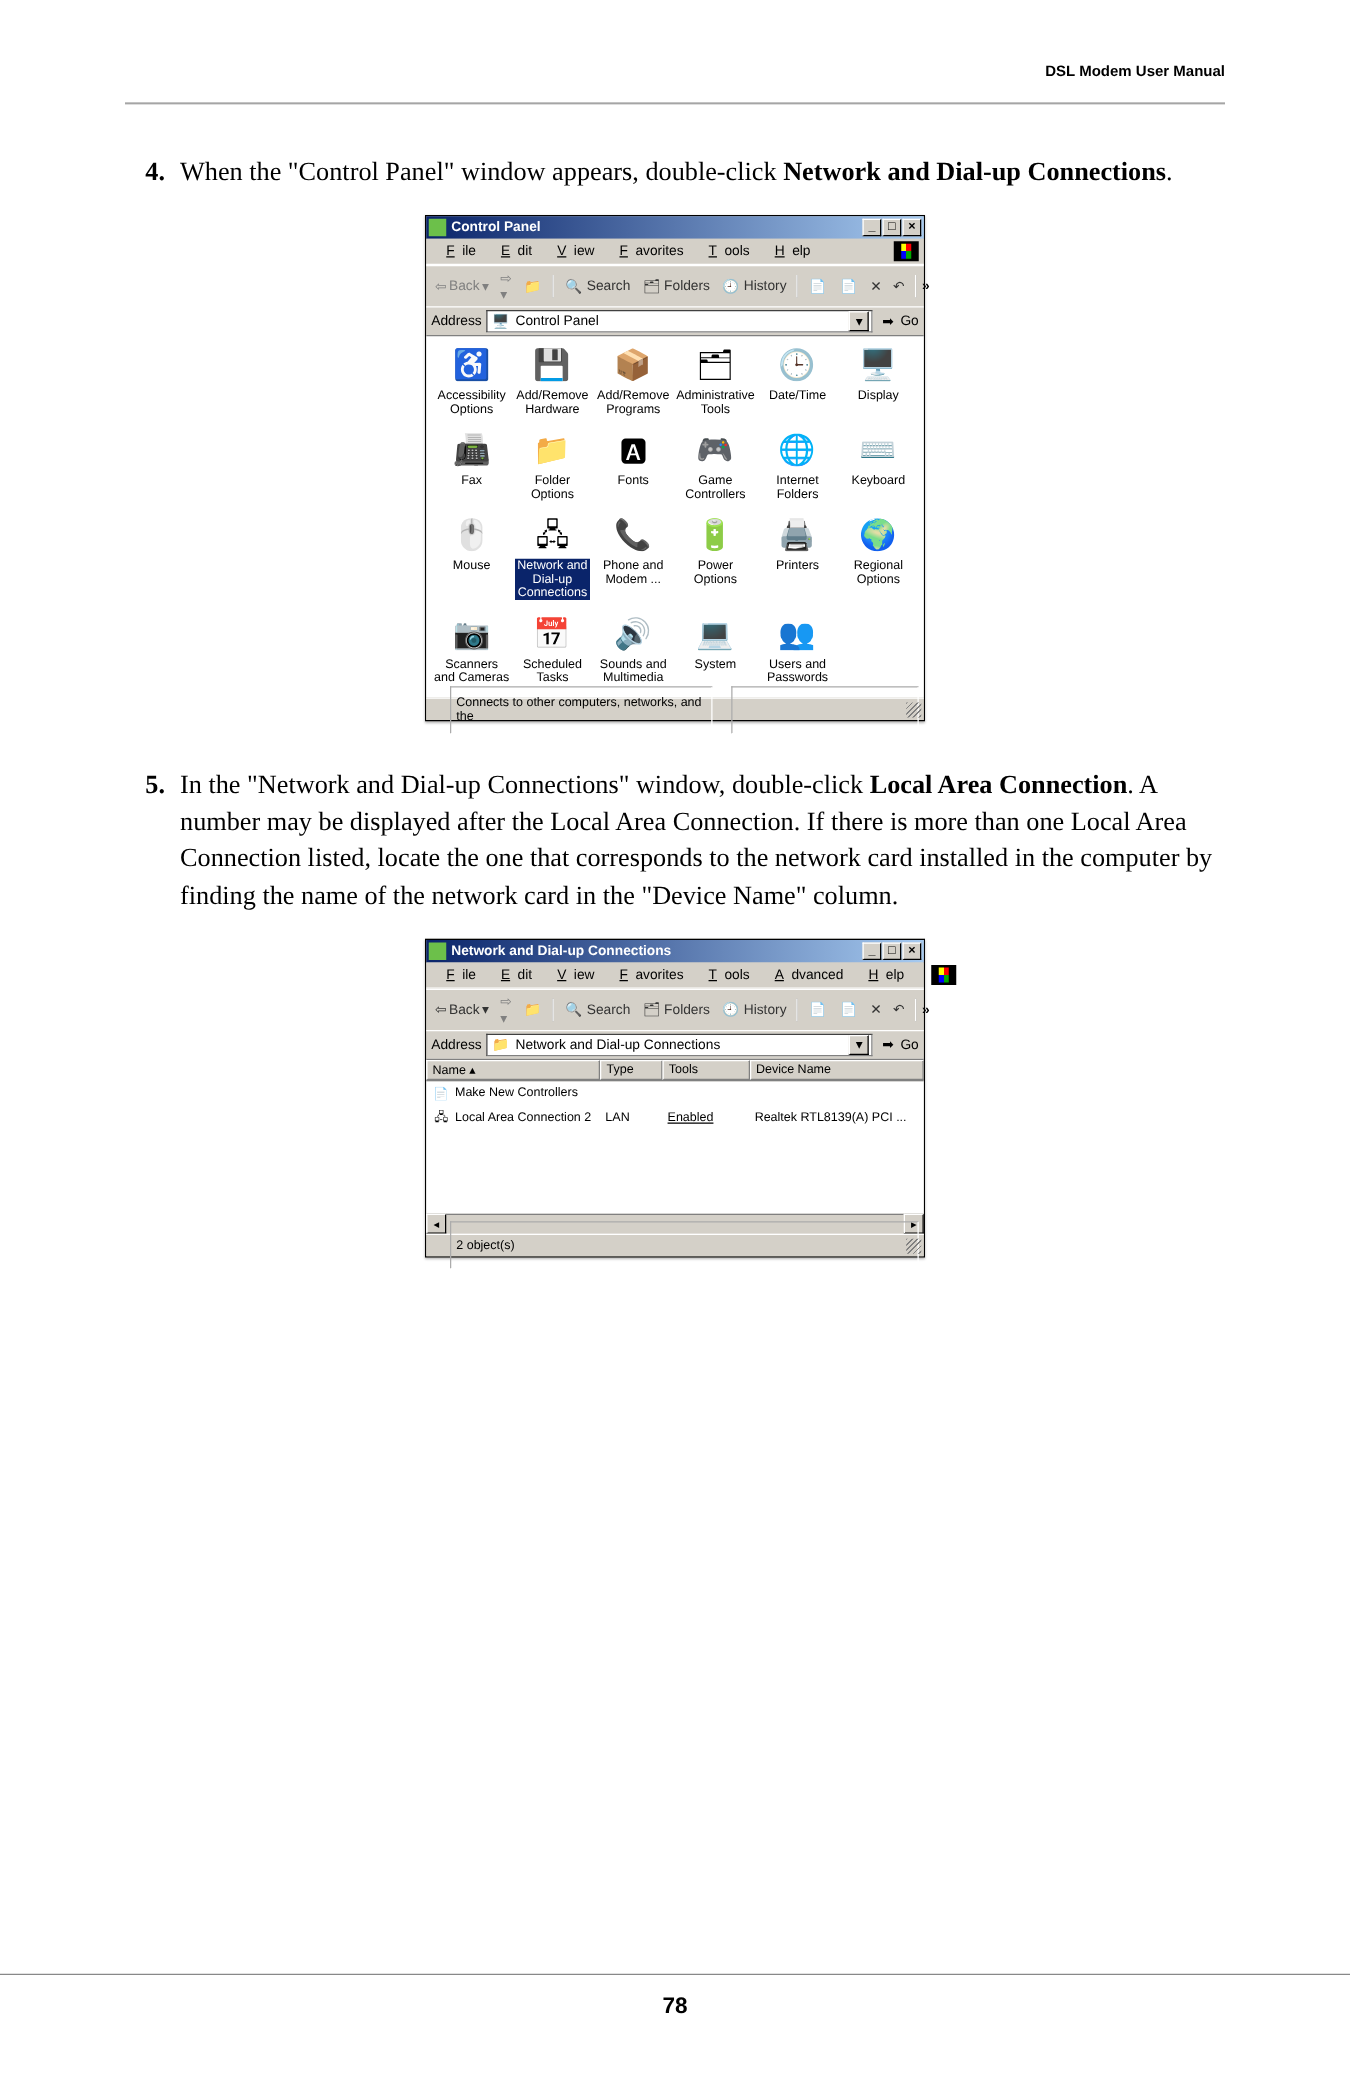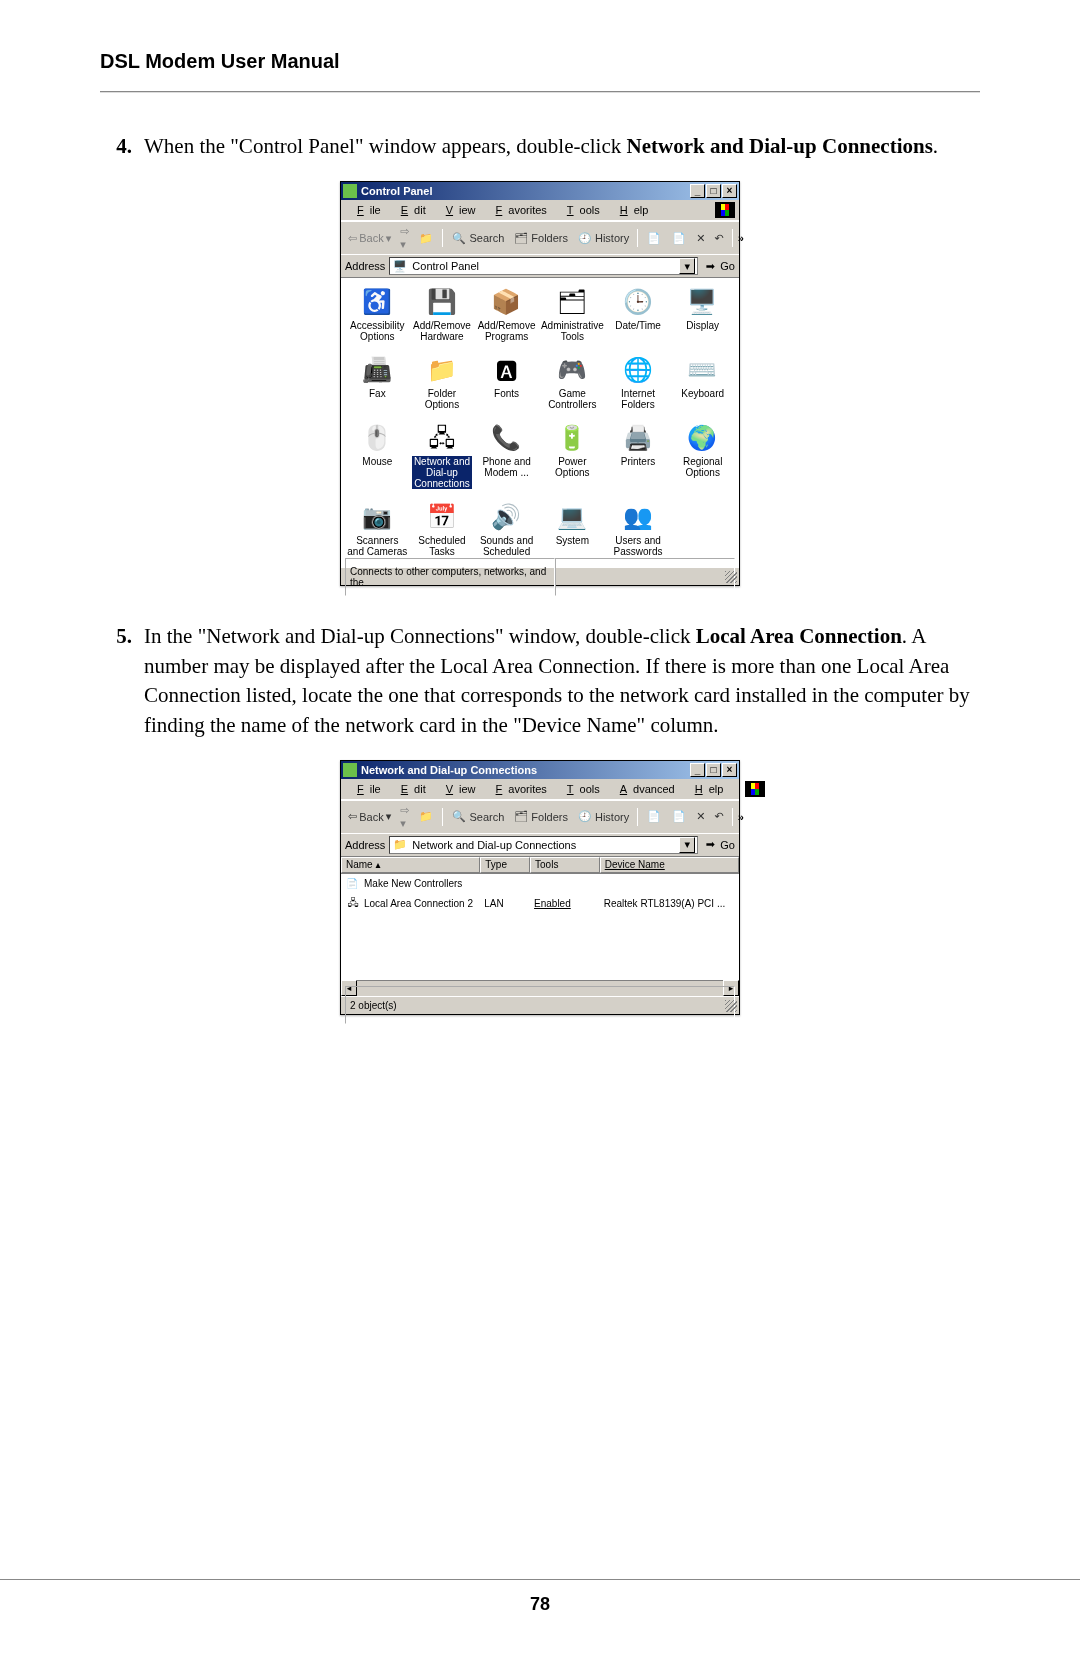--- a/index.html
+++ b/index.html
@@ -9,24 +9,24 @@
     font-family: Georgia, 'Times New Roman', serif;
     width: 1080px;
     height: 1669px;
     position: relative;
     color: #000;
   }
   .page {
     padding: 50px 100px 40px 100px;
   }
   .header {
-    text-align: left;
+    text-align: right;
     font-family: Arial, Helvetica, sans-serif;
     font-weight: bold;
-    font-size: 20px;
+    font-size: 12px;
     padding-bottom: 18px;
     border-bottom: 1.5px solid #888;
     box-shadow: 0 1px 0 #ddd;
     margin-bottom: 40px;
   }
   .step {
     display: flex;
     margin-bottom: 20px;
     font-size: 21px;
     line-height: 1.4;
@@ -154,21 +154,21 @@
   }
   .cpitem.selected .lbl{
     background:#0a246a;color:#fff;padding:0 1px;
   }
   .statusbar{
     border-top:1px solid #fff;
     display:flex;height:18px;align-items:center;padding:0 4px;
     font-size:10px;color:#000;background:#d4d0c8;
     position:relative;
   }
-  .statusbar .cell{border:1px inset #fff;padding:18px 4px;height:16px;display:flex;align-items:center;flex:1;}
+  .statusbar .cell{border:1px inset #fff;padding:18px 4px;height:16px;display:flex;align-items:center;flex:1;margin-left:15px;}
   .statusbar .grip{
     position:absolute;right:2px;bottom:2px;width:12px;height:12px;
     background:repeating-linear-gradient(135deg,#808080 0 1px,transparent 1px 3px);
   }
 
   
   .listview{
     background:#fff;border-top:1px solid #808080;
     min-height:140px;font-size:10px;
     display:flex;flex-direction:column;
@@ -350,21 +350,21 @@
           <div class="cpitem">
             <div class="icobox" style="font-size: 24px;">📷</div>
             <div class="lbl">Scanners and Cameras</div>
           </div>
           <div class="cpitem">
             <div class="icobox" style="font-size: 24px;">📅</div>
             <div class="lbl">Scheduled Tasks</div>
           </div>
           <div class="cpitem">
             <div class="icobox" style="font-size: 24px;">🔊</div>
-            <div class="lbl">Sounds and Scheduled</div>
+            <div class="lbl">Sounds and Multimedia</div>
           </div>
           <div class="cpitem">
             <div class="icobox" style="font-size: 24px;">💻</div>
             <div class="lbl">System</div>
           </div>
           <div class="cpitem">
             <div class="icobox" style="font-size: 24px;">👥</div>
             <div class="lbl">Users and Passwords</div>
           </div>
         </div>
@@ -446,21 +446,21 @@
         <span class="gobtn">
             <span class="ico">➡</span>
             <span>Go</span>
           </span>
       </div>
       <div class="listview">
         <div class="listhdr" id="listhdr2">
             <div class="col" style="width: 140px;">Name  ▴</div>
             <div class="col" style="width: 50px;">Type</div>
             <div class="col" style="width: 70px;">Tools</div>
-            <div class="col" style="width: 140px; text-decoration: underline;">Device Name</div>
+            <div class="col" style="width: 140px;">Device Name</div>
           </div>
         <div id="listbody2" style="flex:1">
             <div class="listrow">
               <div class="cell" style="width: 140px;">
                 <span class="ico">📄</span>
                 <span>Make New Controllers</span>
               </div>
               <div class="cell" style="width: 50px;">
                 <span></span>
               </div>

